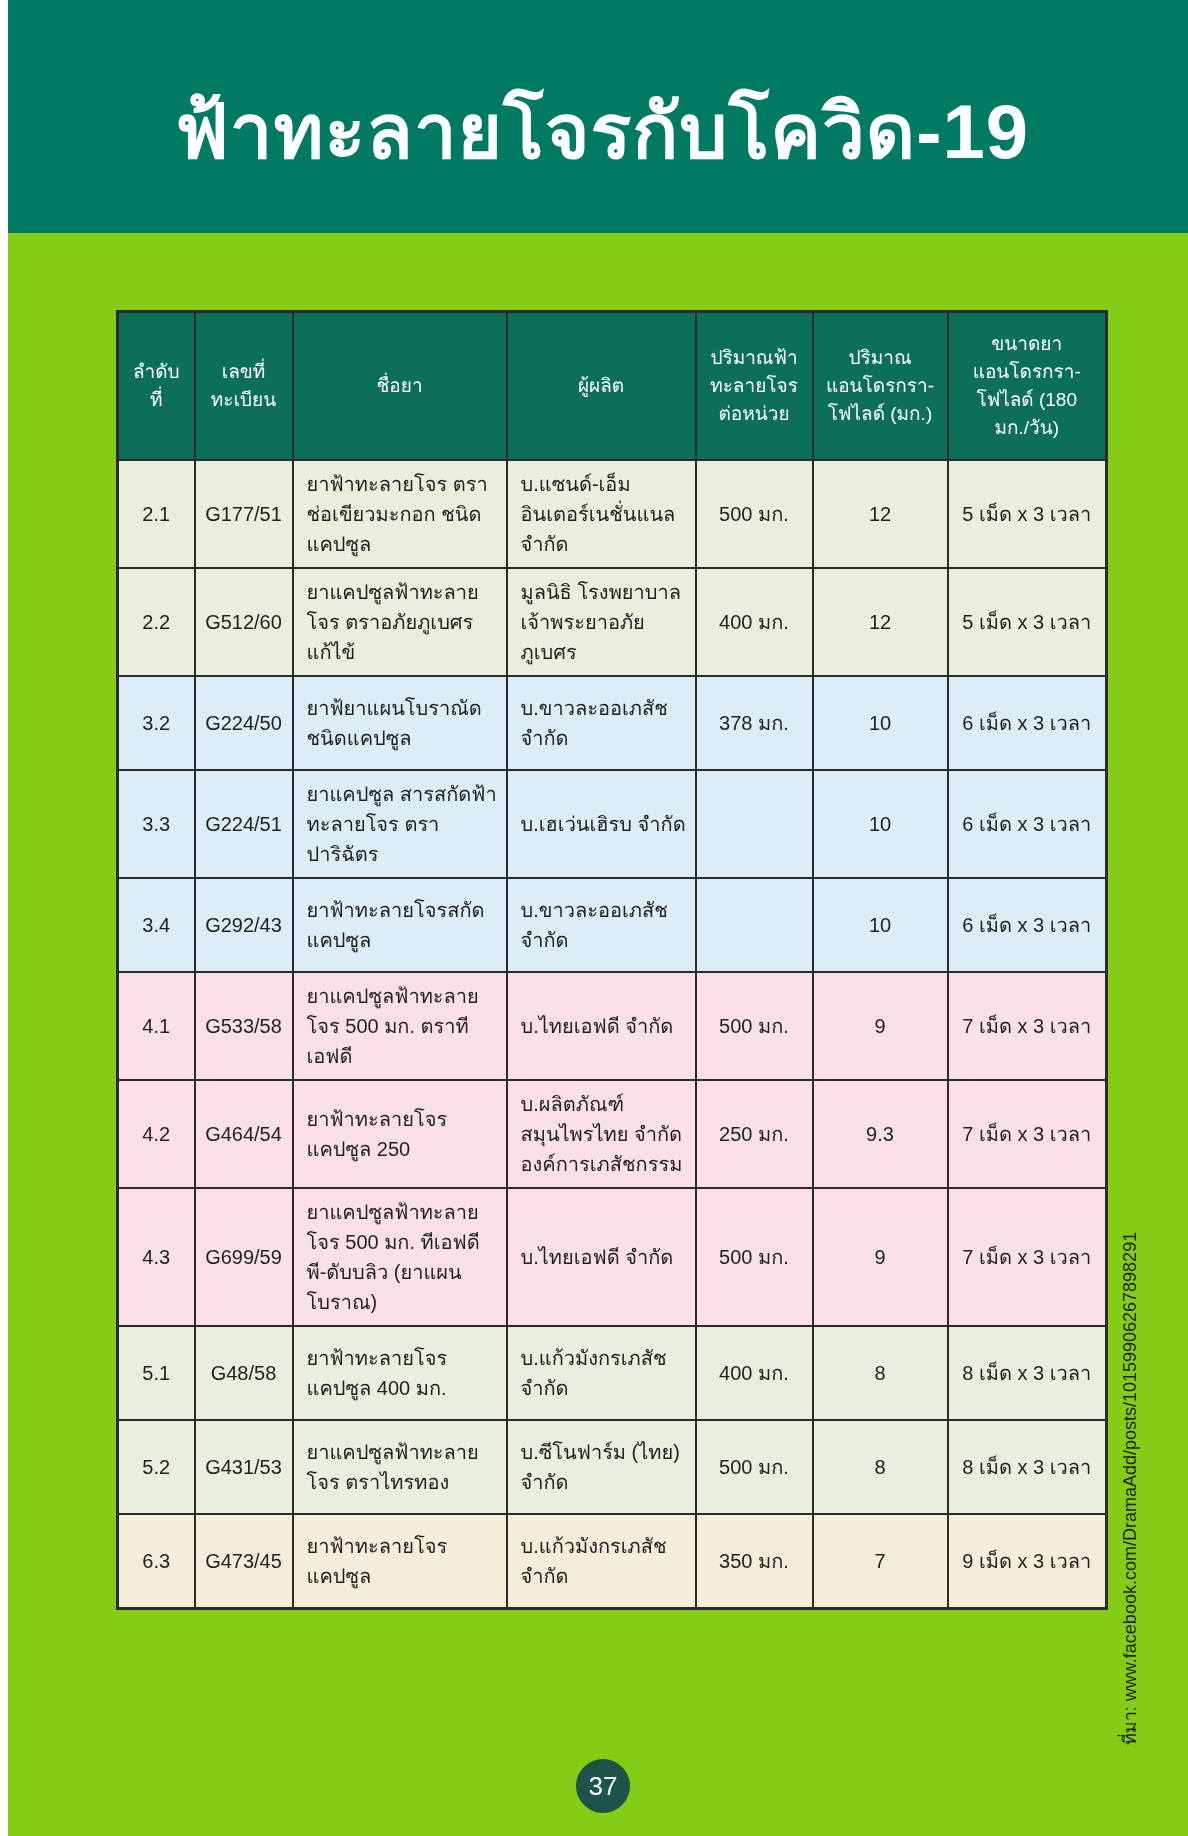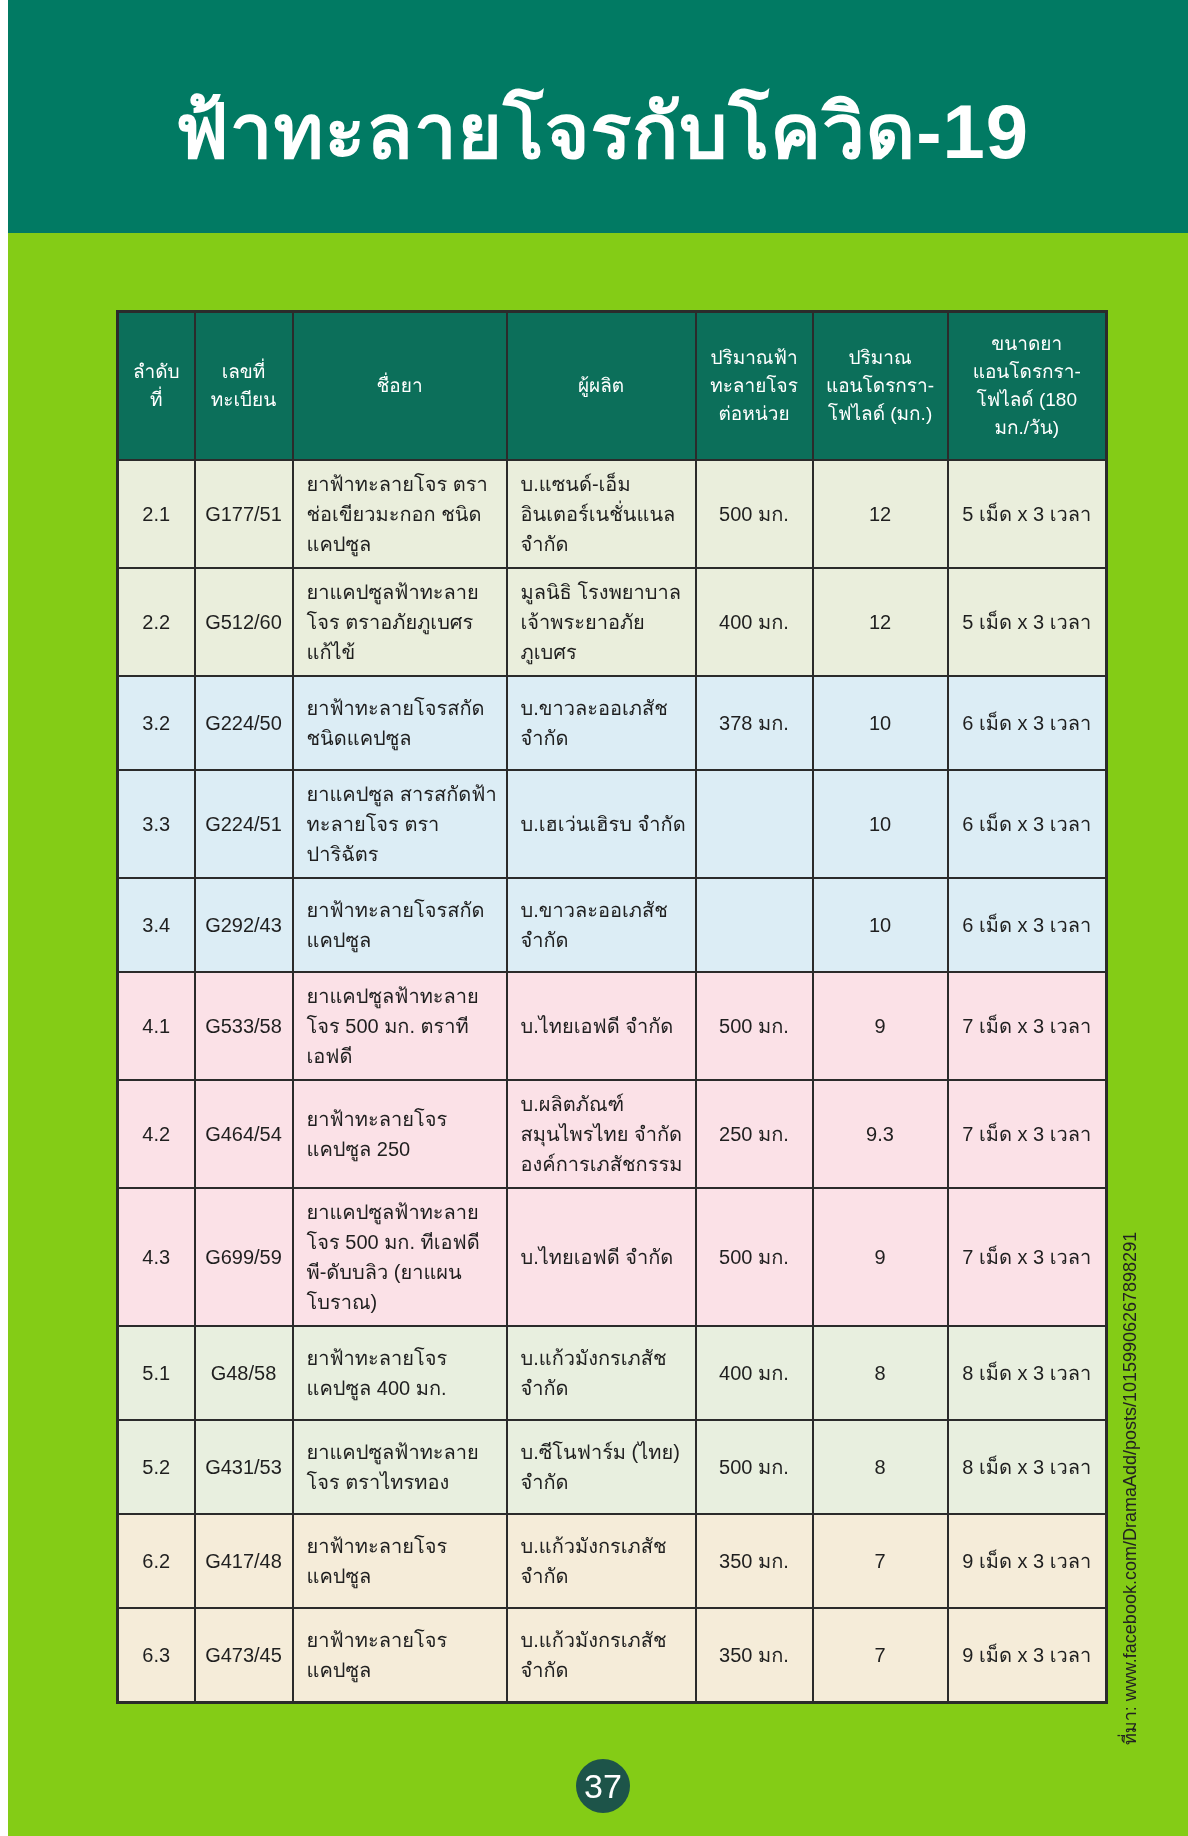--- a/index.html
+++ b/index.html
@@ -83,21 +83,21 @@
 
   
   .page-number {
     position:absolute;
     left:568px; top:1759px;
     width:54px; height:54px;
     border-radius:50%;
     background:var(--badge_green);
     display:flex; align-items:center; justify-content:center;
     color:#ffffff;
-    font-size:34px;
+    font-size:26px;
   }
 </style>
 </head>
 <body>
 
 <div class="page">
 
   <header class="banner">
     <h1>ฟ้าทะลายโจรกับโควิด-19</h1>
   </header>
@@ -147,21 +147,21 @@
           <td class="c1">G512/60</td>
           <td class="c2">ยาแคปซูลฟ้าทะลายโจร ตราอภัยภูเบศร แก้ไข้</td>
           <td class="c3">มูลนิธิ โรงพยาบาลเจ้าพระยาอภัยภูเบศร</td>
           <td class="c4">400 มก.</td>
           <td class="c5">12</td>
           <td class="c6">5 เม็ด x 3 เวลา</td>
         </tr>
         <tr class="g3">
           <td class="c0">3.2</td>
           <td class="c1">G224/50</td>
-          <td class="c2">ยาฟ้าทะลายโจรสกัด ชนิดแคปซูล</td>
+          <td class="c2">ยาฟ้ยาแผนโบราณัด ชนิดแคปซูล</td>
           <td class="c3">บ.ขาวละออเภสัช จำกัด</td>
           <td class="c4">378 มก.</td>
           <td class="c5">10</td>
           <td class="c6">6 เม็ด x 3 เวลา</td>
         </tr>
         <tr class="g3">
           <td class="c0">3.3</td>
           <td class="c1">G224/51</td>
           <td class="c2">ยาแคปซูล สารสกัดฟ้าทะลายโจร ตราปาริฉัตร</td>
           <td class="c3">บ.เฮเว่นเฮิรบ จำกัด</td>
@@ -217,29 +217,20 @@
         <tr class="g5">
           <td class="c0">5.2</td>
           <td class="c1">G431/53</td>
           <td class="c2">ยาแคปซูลฟ้าทะลายโจร ตราไทรทอง</td>
           <td class="c3">บ.ซีโนฟาร์ม (ไทย) จำกัด</td>
           <td class="c4">500 มก.</td>
           <td class="c5">8</td>
           <td class="c6">8 เม็ด x 3 เวลา</td>
         </tr>
         <tr class="g6">
-          <td class="c0">6.2</td>
-          <td class="c1">G417/48</td>
-          <td class="c2">ยาฟ้าทะลายโจรแคปซูล</td>
-          <td class="c3">บ.แก้วมังกรเภสัช จำกัด</td>
-          <td class="c4">350 มก.</td>
-          <td class="c5">7</td>
-          <td class="c6">9 เม็ด x 3 เวลา</td>
-        </tr>
-        <tr class="g6">
           <td class="c0">6.3</td>
           <td class="c1">G473/45</td>
           <td class="c2">ยาฟ้าทะลายโจรแคปซูล</td>
           <td class="c3">บ.แก้วมังกรเภสัช จำกัด</td>
           <td class="c4">350 มก.</td>
           <td class="c5">7</td>
           <td class="c6">9 เม็ด x 3 เวลา</td>
         </tr>
       </tbody>
   </table>

